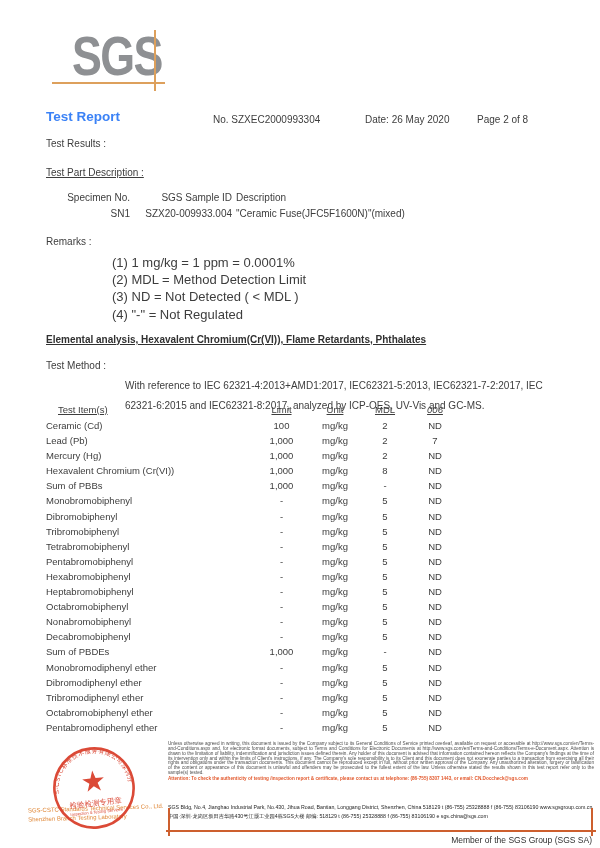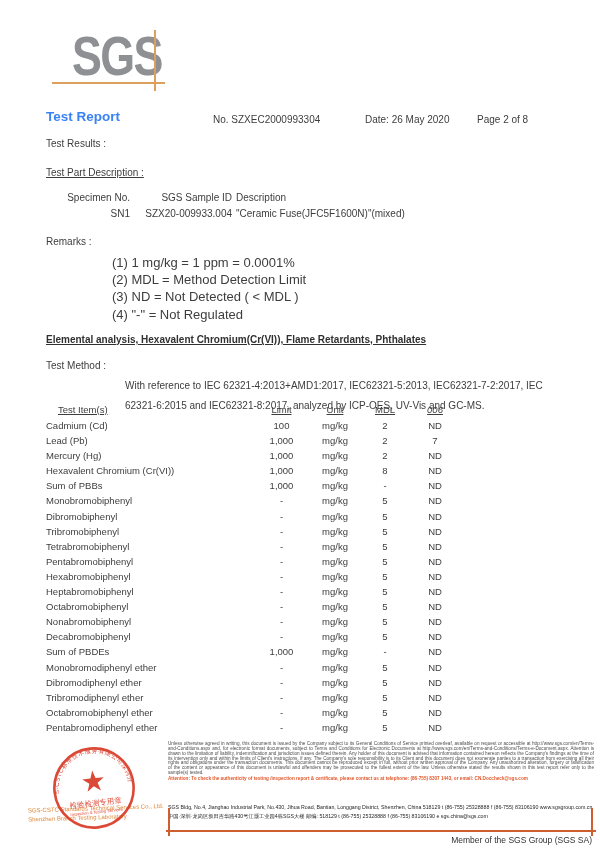--- a/index.html
+++ b/index.html
@@ -112,21 +112,21 @@
       <tr>
         <th class="c-item"><span class="u">Test Item(s)</span></th>
         <th class="c-limit"><span class="u">Limit</span></th>
         <th class="c-unit"><span class="u">Unit</span></th>
         <th class="c-mdl"><span class="u">MDL</span></th>
         <th class="c-res"><span class="u hdr-004">006</span></th>
       </tr>
     </thead>
     <tbody>
         <tr>
-        <td class="c-item">Cadmium (Cd)</td>
+        <td class="c-item">Ceramic (Cd)</td>
         <td class="c-limit">100</td>
         <td class="c-unit">mg/kg</td>
         <td class="c-mdl">2</td>
         <td class="c-res">ND</td>
       </tr>
         <tr>
         <td class="c-item">Lead (Pb)</td>
         <td class="c-limit">1,000</td>
         <td class="c-unit">mg/kg</td>
         <td class="c-mdl">2</td>

